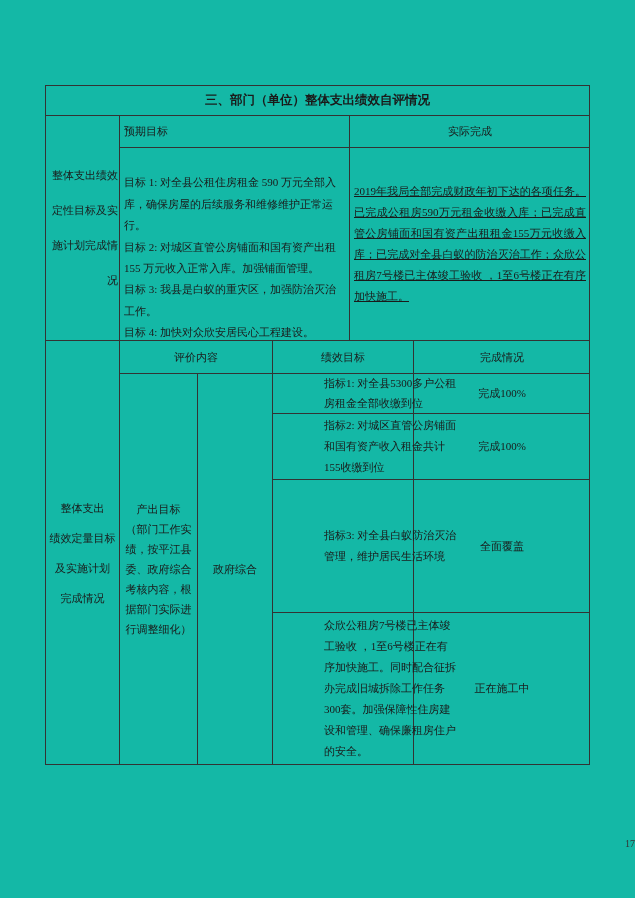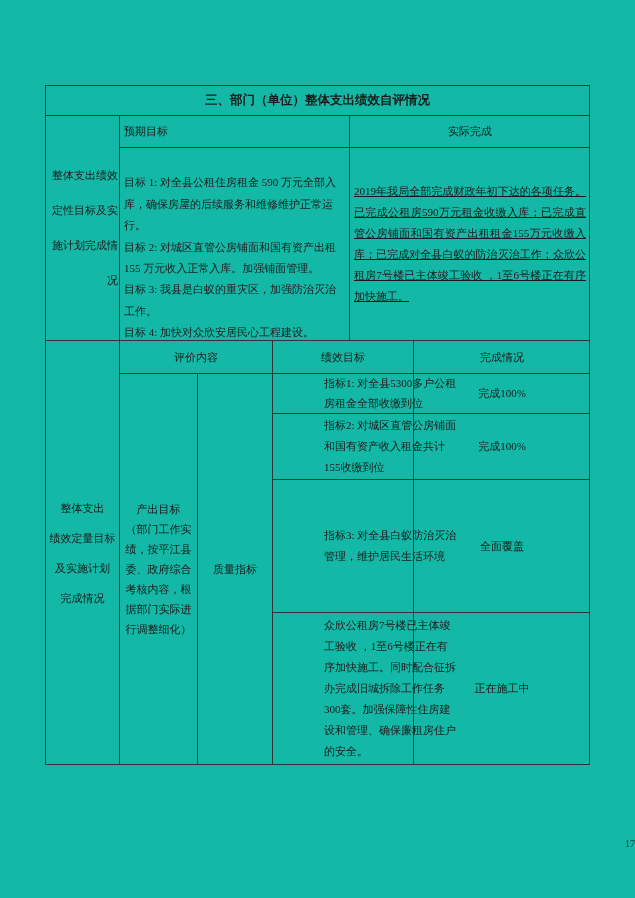--- a/index.html
+++ b/index.html
@@ -94,21 +94,21 @@
     <div class="cell center hdr-perf">绩效目标</div>
     <div class="cell center hdr-comp">完成情况</div>
 
     <div class="cell center pre s2-output">产出目标
 （部门工作实
 绩，按平江县
 委、政府综合
 考核内容，根
 据部门实际进
 行调整细化）</div>
-    <div class="cell center s2-quality">质量指标</div>
+    <div class="cell center s2-quality">政府综合</div>
 
     <div class="cell left d-cell r1">指标1: 对全县5300多户公租房租金全部收缴到位</div>
     <div class="cell center e-cell r1">完成100%</div>
 
     <div class="cell left d-cell r2">指标2: 对城区直管公房铺面和国有资产收入租金共计155收缴到位</div>
     <div class="cell center e-cell r2">完成100%</div>
 
     <div class="cell left d-cell r3">指标3: 对全县白蚁防治灭治管理，维护居民生活环境</div>
     <div class="cell center e-cell r3">全面覆盖</div>
 

